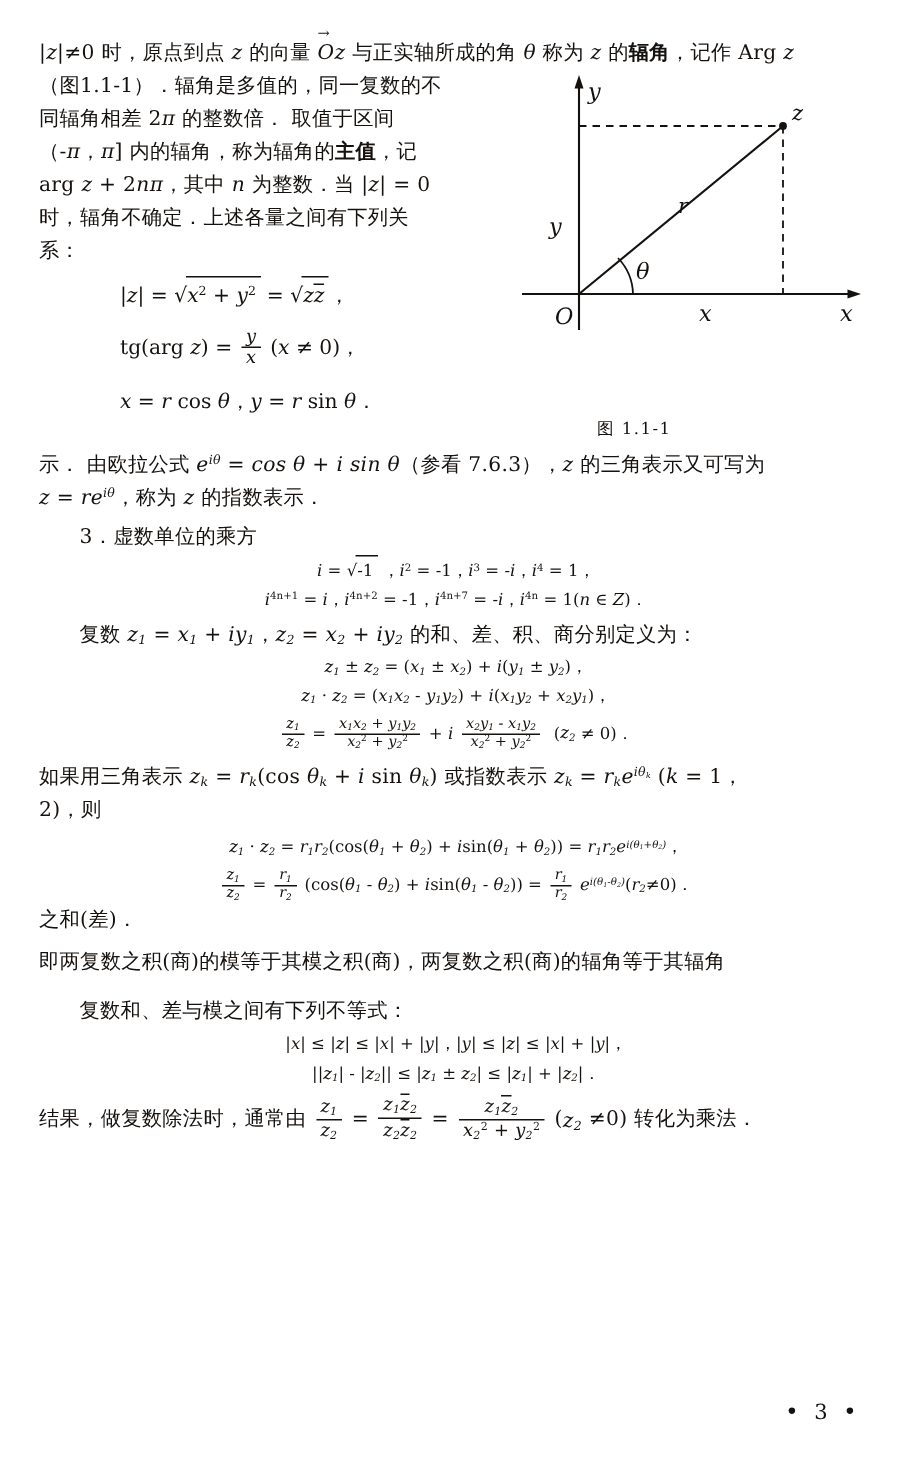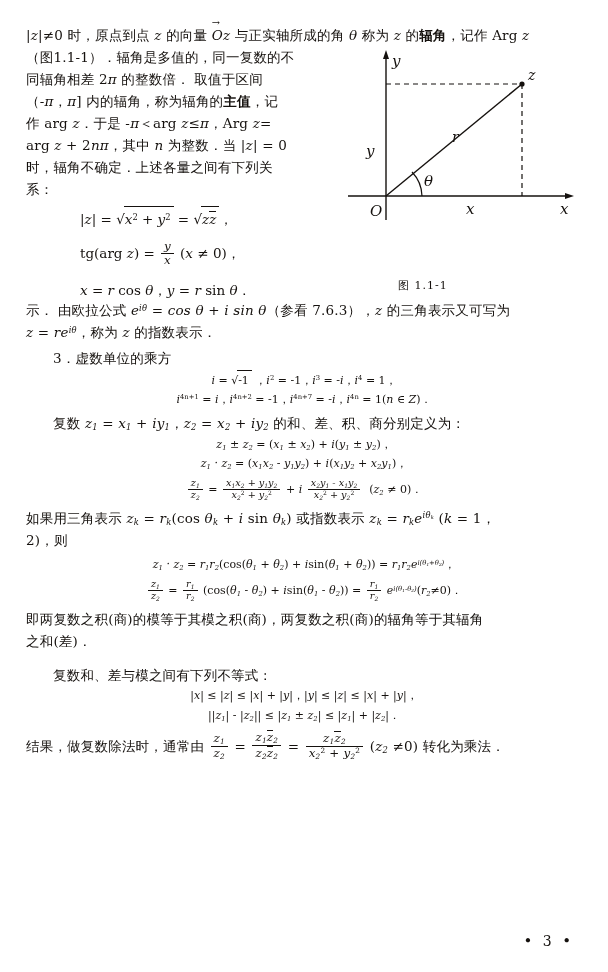--- a/index.html
+++ b/index.html
@@ -136,21 +136,20 @@
 
 <div class="page">
 
   <div class="textblock-left">
     <p class="noindent" style="width:556px;">
       |<span class="math">z</span>|≠0 时，原点到点 <span class="math">z</span> 的向量 <span class="vec math">Oz</span> 与正实轴所成的角 <span class="math">θ</span> 称为 <span class="math">z</span> 的<b>辐角</b>，记作 Arg<span class="math"> z</span>
     </p>
     <p class="noindent">（图1.1-1）．辐角是多值的，同一复数的不</p>
     <p class="noindent">同辐角相差 2<span class="math">π</span> 的整数倍．  取值于区间</p>
     <p class="noindent">（-<span class="math">π</span>，<span class="math">π</span>] 内的辐角，称为辐角的<b>主值</b>，记</p>
-    <p class="noindent">作 arg <span class="math">z</span>．于是 -<span class="math">π</span>＜arg <span class="math">z</span>≤<span class="math">π</span>，Arg <span class="math">z</span>=</p>
     <p class="noindent">arg <span class="math">z</span> + 2<span class="math">nπ</span>，其中 <span class="math">n</span> 为整数．当 |<span class="math">z</span>| = 0</p>
     <p class="noindent">时，辐角不确定．上述各量之间有下列关</p>
     <p class="noindent">系：</p>
 
     <div class="eqline-left" style="margin-top:6px;">
       |<span class="math">z</span>| = <span class="radic">√</span><span class="sqrt"><span class="math">x</span><sup class="up">2</sup> + <span class="math">y</span><sup class="up">2</sup></span> = <span class="radic">√</span><span class="sqrt"><span class="math">z</span><span class="ov math">z</span></span>，
     </div>
     <div class="eqline-left" style="margin-top:8px;">
       tg(arg <span class="math">z</span>) = <span class="frac"><span class="num math">y</span><span class="den math">x</span></span> (<span class="math">x</span> ≠ 0)，
     </div>
@@ -234,24 +233,24 @@
       <span class="math">z<sub>1</sub></span> · <span class="math">z<sub>2</sub></span> = <span class="math">r<sub>1</sub>r<sub>2</sub></span>(cos(<span class="math">θ<sub>1</sub></span> + <span class="math">θ<sub>2</sub></span>) + <span class="math">i</span>sin(<span class="math">θ<sub>1</sub></span> + <span class="math">θ<sub>2</sub></span>)) = <span class="math">r<sub>1</sub>r<sub>2</sub>e<sup>i(θ<sub>1</sub>+θ<sub>2</sub>)</sup></span>，
     </div>
     <div class="eqline" style="margin-top:4px;">
       <span class="frac"><span class="num math">z<sub>1</sub></span><span class="den math">z<sub>2</sub></span></span> =
       <span class="frac"><span class="num math">r<sub>1</sub></span><span class="den math">r<sub>2</sub></span></span>
       (cos(<span class="math">θ<sub>1</sub></span> - <span class="math">θ<sub>2</sub></span>) + <span class="math">i</span>sin(<span class="math">θ<sub>1</sub></span> - <span class="math">θ<sub>2</sub></span>)) =
       <span class="frac"><span class="num math">r<sub>1</sub></span><span class="den math">r<sub>2</sub></span></span>
       <span class="math">e<sup>i(θ<sub>1</sub>-θ<sub>2</sub>)</sup></span>(<span class="math">r<sub>2</sub></span>≠0)．
     </div>
 
+    <p class="noindent">之和(差)．</p>
     <p class="noindent" style="margin-top:6px;">
       即两复数之积(商)的模等于其模之积(商)，两复数之积(商)的辐角等于其辐角
     </p>
-    <p class="noindent">之和(差)．</p>
 
     <p class="sect" style="margin-top:12px;">
       复数和、差与模之间有下列不等式：
     </p>
     <div class="eqline">
       |<span class="math">x</span>| ≤ |<span class="math">z</span>| ≤ |<span class="math">x</span>| + |<span class="math">y</span>|，|<span class="math">y</span>| ≤ |<span class="math">z</span>| ≤ |<span class="math">x</span>| + |<span class="math">y</span>|，
     </div>
     <div class="eqline">
       ||<span class="math">z<sub>1</sub></span>| - |<span class="math">z<sub>2</sub></span>|| ≤ |<span class="math">z<sub>1</sub></span> ± <span class="math">z<sub>2</sub></span>| ≤ |<span class="math">z<sub>1</sub></span>| + |<span class="math">z<sub>2</sub></span>|．
     </div>

